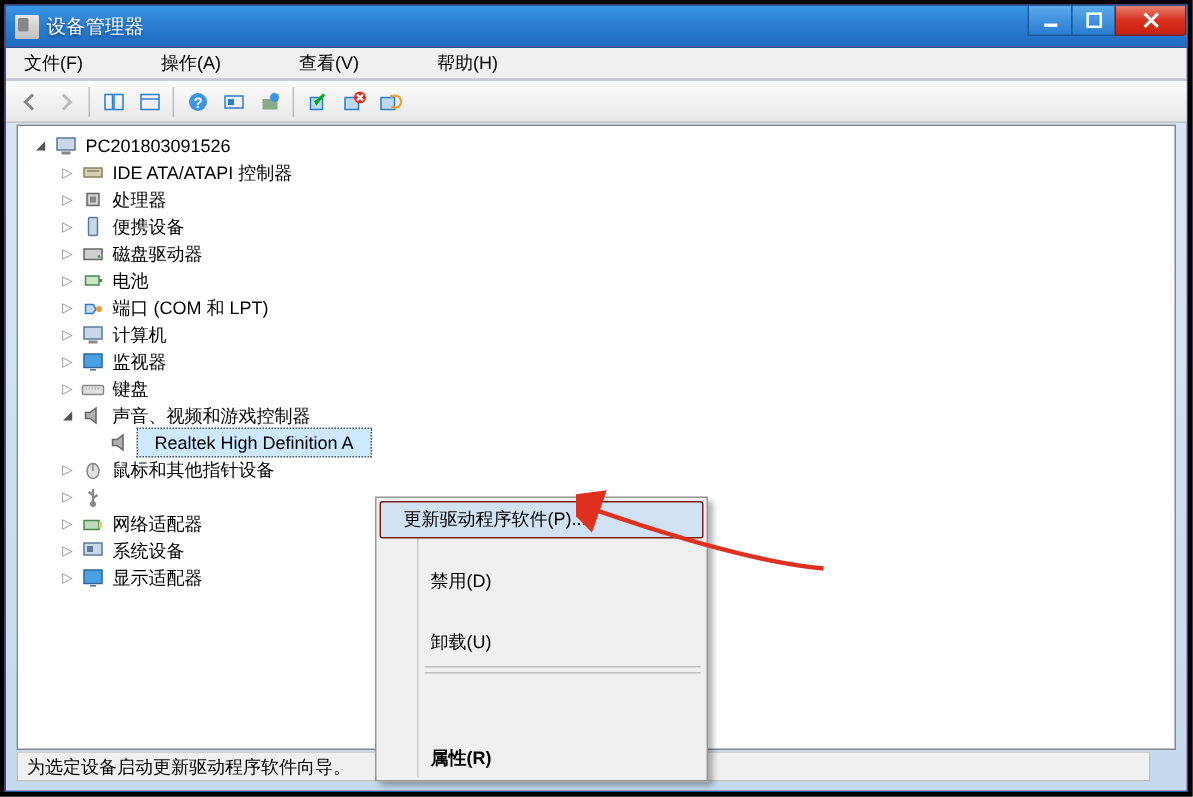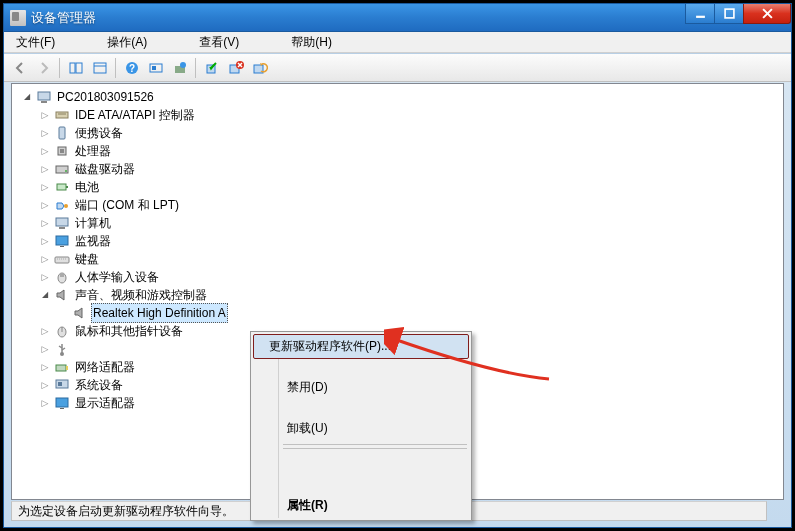--- a/index.html
+++ b/index.html
@@ -124,21 +124,21 @@
   .indent1 { margin-left: 22px; }
   .indent2 { margin-left: 40px; }
   .node-icon {
     width:16px; height:16px; margin: 0 3px 0 1px;
     display:inline-flex; align-items:center; justify-content:center;
   }
   .node-label { padding: 0 2px; }
   .node-label.sel {
     background:#cde8ff;
     border:1px dotted #555;
-    padding:0 1px;
+    padding:0 11px;
   }
   .context-menu {
     position:absolute;
     left: 246px; top: 327px;
     width: 222px;
     background:#f0f0f0;
     border:1px solid #979797;
     box-shadow: 3px 3px 4px rgba(0,0,0,0.3);
     padding: 2px;
     z-index: 50;
@@ -308,41 +308,41 @@
                 <line x1="4" y1="7" x2="12" y2="7" stroke="#8a8060"></line>
               </svg>
             </span>
           <span class="node-label">IDE ATA/ATAPI 控制器</span>
         </div>
 
         <div class="tree-row indent1">
           <span class="expander collapsed"></span>
           <span class="node-icon">
               <svg class="ico" viewBox="0 0 16 16">
-                <rect x="5" y="2" width="6" height="12" rx="1" fill="#c8d8e8" stroke="#5a7a9a"></rect>
-              </svg>
-            </span>
-          <span class="node-label">便携设备</span>
-        </div>
-
-        <div class="tree-row indent1">
-          <span class="expander collapsed"></span>
-          <span class="node-icon">
-              <svg class="ico" viewBox="0 0 16 16">
                 <rect x="4" y="4" width="8" height="8" fill="#d0d0d0" stroke="#666"></rect>
                 <rect x="6" y="6" width="4" height="4" fill="#888"></rect>
               </svg>
             </span>
           <span class="node-label">处理器</span>
         </div>
 
         <div class="tree-row indent1">
           <span class="expander collapsed"></span>
           <span class="node-icon">
               <svg class="ico" viewBox="0 0 16 16">
+                <rect x="5" y="2" width="6" height="12" rx="1" fill="#c8d8e8" stroke="#5a7a9a"></rect>
+              </svg>
+            </span>
+          <span class="node-label">便携设备</span>
+        </div>
+
+        <div class="tree-row indent1">
+          <span class="expander collapsed"></span>
+          <span class="node-icon">
+              <svg class="ico" viewBox="0 0 16 16">
                 <rect x="2" y="5" width="12" height="7" fill="#d0d0d0" stroke="#666"></rect>
                 <circle cx="12" cy="10" r="1" fill="#4a4"></circle>
               </svg>
             </span>
           <span class="node-label">磁盘驱动器</span>
         </div>
 
         <div class="tree-row indent1">
           <span class="expander collapsed"></span>
           <span class="node-icon">
@@ -391,30 +391,20 @@
           <span class="expander collapsed"></span>
           <span class="node-icon">
               <svg class="ico" viewBox="0 0 16 16">
                 <rect x="1" y="6" width="14" height="6" rx="1" fill="#e0e0e0" stroke="#888"></rect>
                 <line x1="3" y1="8" x2="13" y2="8" stroke="#aaa" stroke-dasharray="1 1"></line>
               </svg>
             </span>
           <span class="node-label">键盘</span>
         </div>
 
-        <div class="tree-row indent1">
-          <span class="expander collapsed"></span>
-          <span class="node-icon">
-              <svg class="ico" viewBox="0 0 16 16">
-                <ellipse cx="8" cy="9" rx="4" ry="5" fill="#e0e0e0" stroke="#888"></ellipse>
-                <rect x="6" y="5" width="4" height="3" fill="#aaa"></rect>
-              </svg>
-            </span>
-          <span class="node-label">人体学输入设备</span>
-        </div>
 
         <div class="tree-row indent1">
           <span class="expander expanded"></span>
           <span class="node-icon">
               <svg class="ico" viewBox="0 0 16 16">
                 <path d="M3 6 L6 6 L10 3 L10 13 L6 10 L3 10 Z" fill="#b0b0b0" stroke="#666"></path>
               </svg>
             </span>
           <span class="node-label">声音、视频和游戏控制器</span>
         </div>

